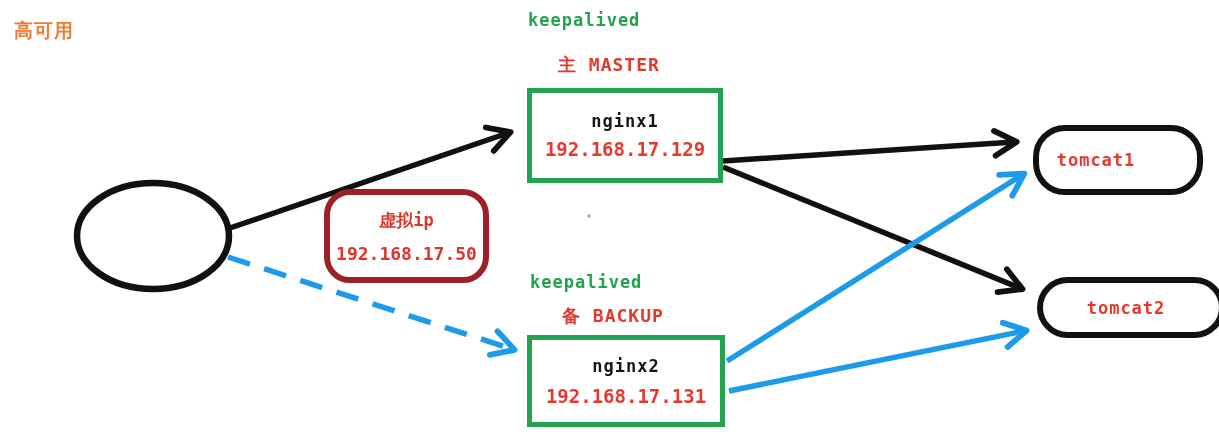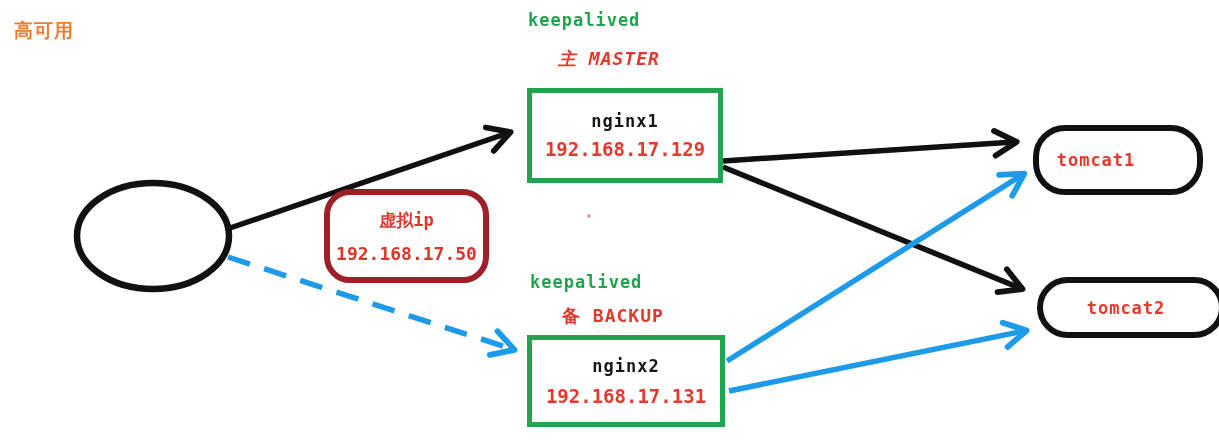--- a/index.html
+++ b/index.html
@@ -26,21 +26,21 @@
     left: 14px; top: 18px;
     font-size: 19px; letter-spacing: 1px;
     color: #ed7c31;
   }
 
   .keepalived-label { color: #21a34e; font-size: 17px; letter-spacing: 1px; }
   .keepalived-top { left: 528px; top: 10px; }
   .keepalived-bottom { left: 530px; top: 272px; }
 
   .role-label { color: #e03a2e; font-size: 18px; letter-spacing: 1px; }
-  .role-master { left: 558px; top: 47px; font-style: italic; }
+  .role-master { left: 558px; top: 53px; }
   .role-backup { left: 562px; top: 304px; }
 
   .node-box {
     position: absolute;
     background: #ffffff;
     display: flex;
     flex-direction: column;
     align-items: center;
     justify-content: center;
   }

